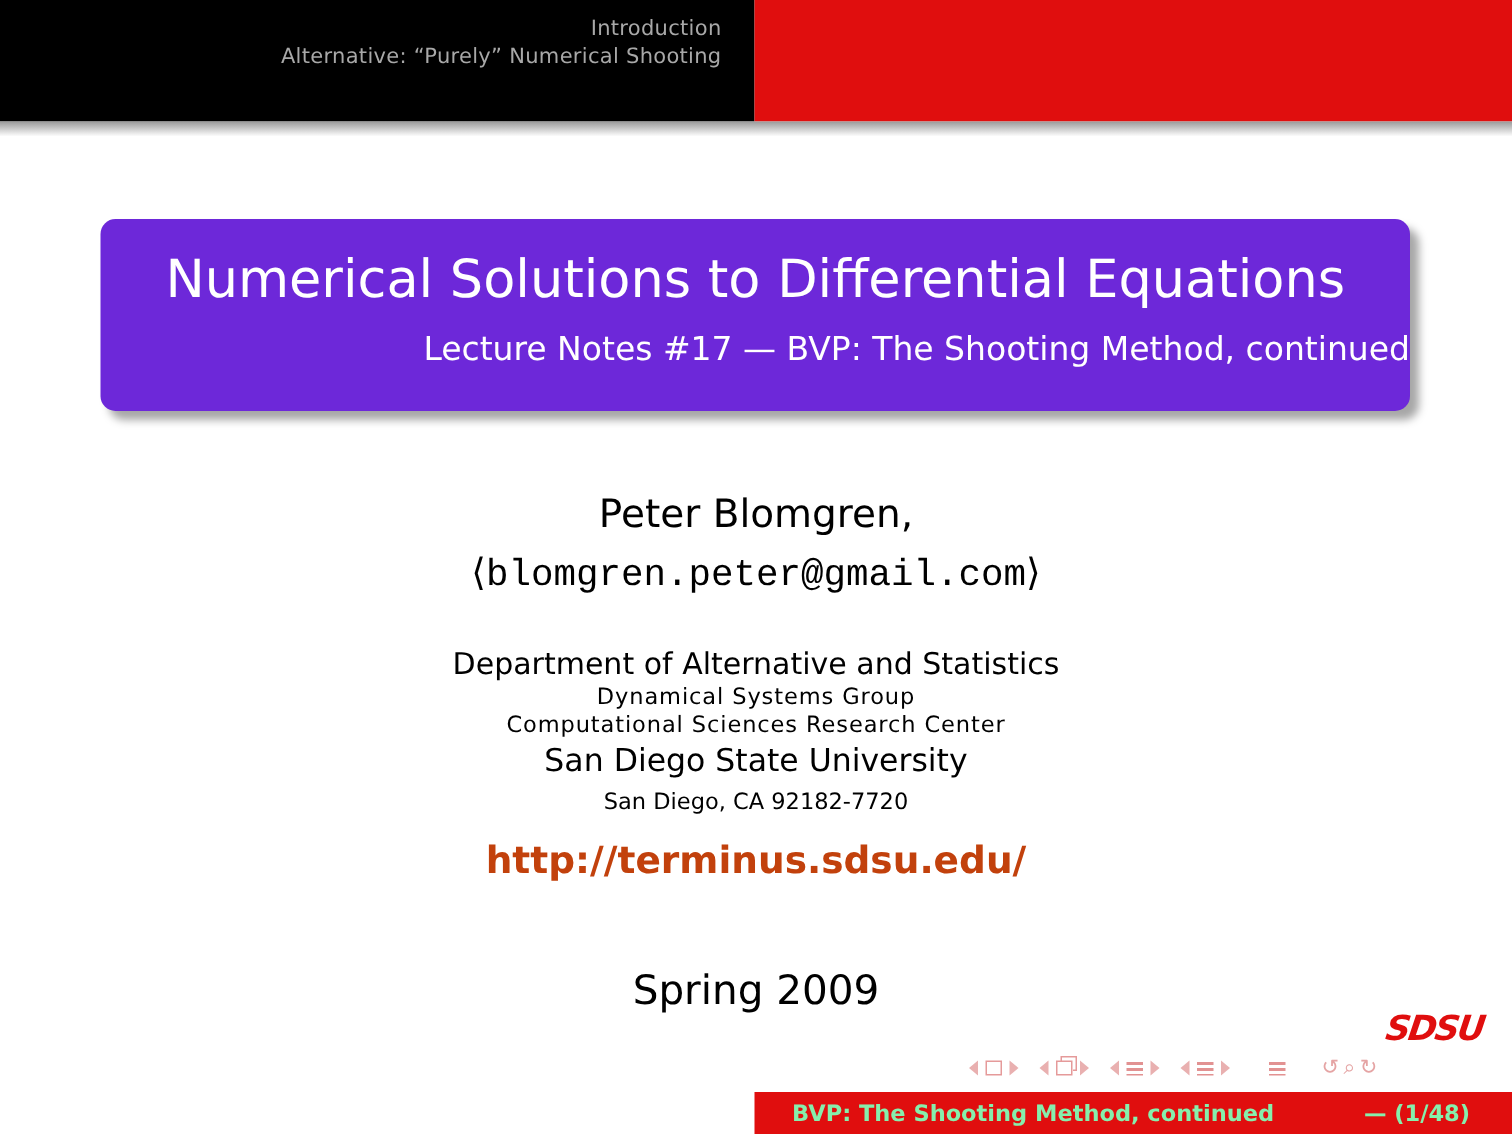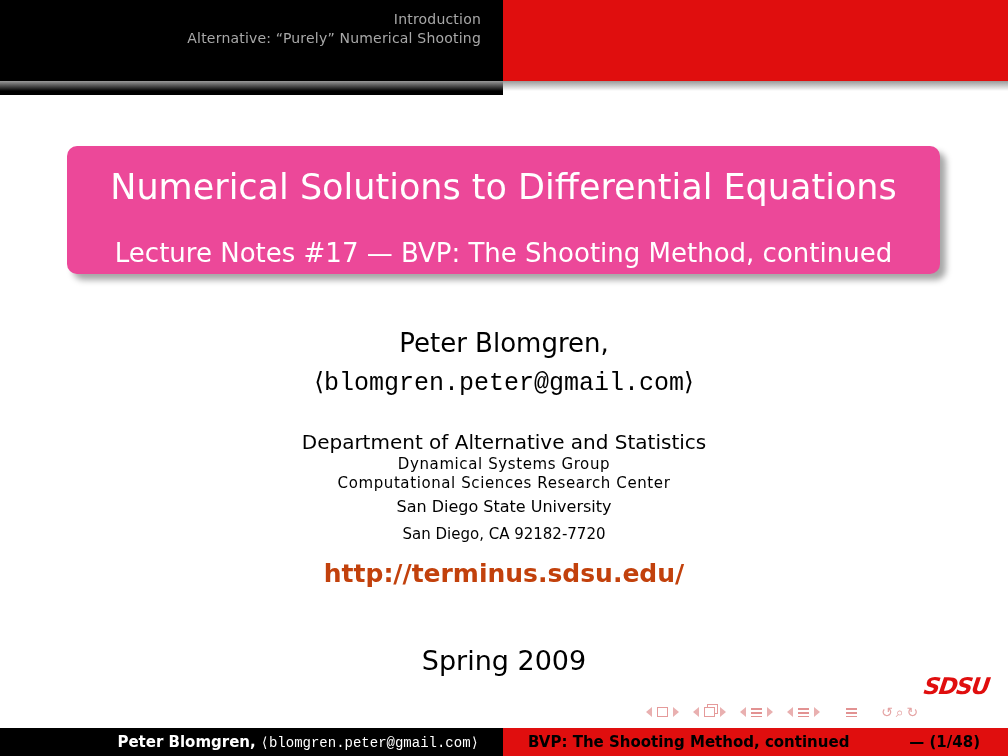--- a/index.html
+++ b/index.html
@@ -5,56 +5,56 @@
   html, body { margin:0; padding:0; }
   body {
     width:1008px; height:756px; position:relative; overflow:hidden;
     background:#ffffff;
     font-family:"DejaVu Sans", sans-serif;
     color:#000;
   }
   
   .header { position:absolute; left:0; top:0; width:1008px; height:81px; }
   .header-left {
-    position:absolute; left:0; top:0; width:503px; height:95px; background:#000;
+    position:absolute; left:0; top:0; width:503px; height:81px; background:#000;
     box-sizing:border-box; padding:10px 22px 0 0; text-align:right;
   }
   .header-right { position:absolute; left:503px; top:0; width:505px; height:81px; background:#e00e0e; }
   .header-shadow {
     position:absolute; left:0; top:81px; width:1008px; height:10px;
     background:linear-gradient(#9a9a9a, rgba(255,255,255,0));
   }
   .nav-section {
     display:block; color:#a8a8a8; font-size:14px; line-height:19px;
     font-family:"DejaVu Sans", sans-serif; letter-spacing:0.2px; cursor:pointer;
   }
   
   .title-box {
     position:absolute; left:67px; top:146px; width:873px; height:128px;
-    background:#ec4899; border-radius:10px;
+    background:#6d28d9; border-radius:10px;
     box-shadow:6px 6px 6px rgba(0,0,0,0.35);
     text-align:center; color:#fff;
   }
   .title-main {
     position:absolute; left:0; right:0; top:20px;
     font-size:35px; line-height:42px; font-weight:normal;
   }
   .title-sub {
-    position:absolute; left:0; right:0; top:91px;
-    font-size:26px; line-height:32px;
+    position:absolute; left:0; right:0; top:72px;
+    font-size:22px; line-height:32px;text-align:right;
   }
   
   .center { position:absolute; left:0; width:1008px; text-align:center; }
   .author-name { top:327px; font-size:26px; line-height:32px; }
   .author-email { top:366px; font-size:25px; line-height:32px; font-family:"DejaVu Serif", serif; }
   .author-email .mono { font-family:"Liberation Mono", monospace; font-size:25px;margin-top:16px; }
   .dept { top:430px; font-size:20px; line-height:24px; }
   .group { top:455px; font-size:15px; line-height:18px; letter-spacing:0.6px; }
   .center-name { top:474px; font-size:15px; line-height:18px; letter-spacing:0.6px; }
-  .univ { top:494px; font-size:16px; line-height:26px; }
+  .univ { top:494px; font-size:21px; line-height:26px; }
   .addr { top:521px; font-size:15px; line-height:26px; }
   .url { top:562px; font-size:25px; line-height:24px; font-weight:bold; color:#c2410c; cursor:pointer; }
   .date { top:628px; font-size:27px; line-height:34px;margin-top:16px; }
   
   .logo {
     position:absolute; left:924px; top:675px; width:76px; height:22px;
     color:#e00e0e; font-weight:bold; font-style:italic; font-size:23px; line-height:22px;
     font-family:"DejaVu Sans", sans-serif; letter-spacing:-1.5px; transform:skewX(-8deg);
   }
   
@@ -73,21 +73,21 @@
   .footer { position:absolute; left:0; top:728px; width:1008px; height:28px; }
   .footer-left {
     position:absolute; left:0; top:0; width:503px; height:28px; background:#000;
     color:#fff; box-sizing:border-box; padding-right:24px; text-align:right;
     font-size:15px; line-height:28px;
   }
   .footer-left .fname { font-weight:bold; }
   .footer-left .femail { font-family:"Liberation Mono", monospace; font-size:14px; color:#fff; }
   .footer-right {
     position:absolute; left:503px; top:0; width:505px; height:28px; background:#e00e0e;
-    color:#000000; font-size:15px; line-height:28px; font-weight:bold;
+    color:#86efac; font-size:15px; line-height:28px; font-weight:bold;
   }
   .footer-title { position:absolute; left:25px; }
   .footer-page { position:absolute; right:28px; font-weight:bold; }
 </style>
 </head>
 <body>
 
 <div class="header">
   <div class="header-left">
     <span class="nav-section">Introduction</span>
@@ -143,21 +143,17 @@
     <span class="lines"></span>
   </div>
   <div class="grp" style="gap:3px; font-size:14px; color:#e5a4a4;">
     <span>↺</span>
     <span>⌕</span>
     <span>↻</span>
   </div>
 </div>
 
 <div class="footer">
-  <div class="footer-left">
-    <span class="fname">Peter Blomgren,</span>
-    <span class="femail">⟨blomgren.peter@gmail.com⟩</span>
-  </div>
   <div class="footer-right">
     <span class="footer-title">BVP: The Shooting Method, continued</span>
     <span class="footer-page">— (1/48)</span>
   </div>
 </div>
 
 </body></html>

